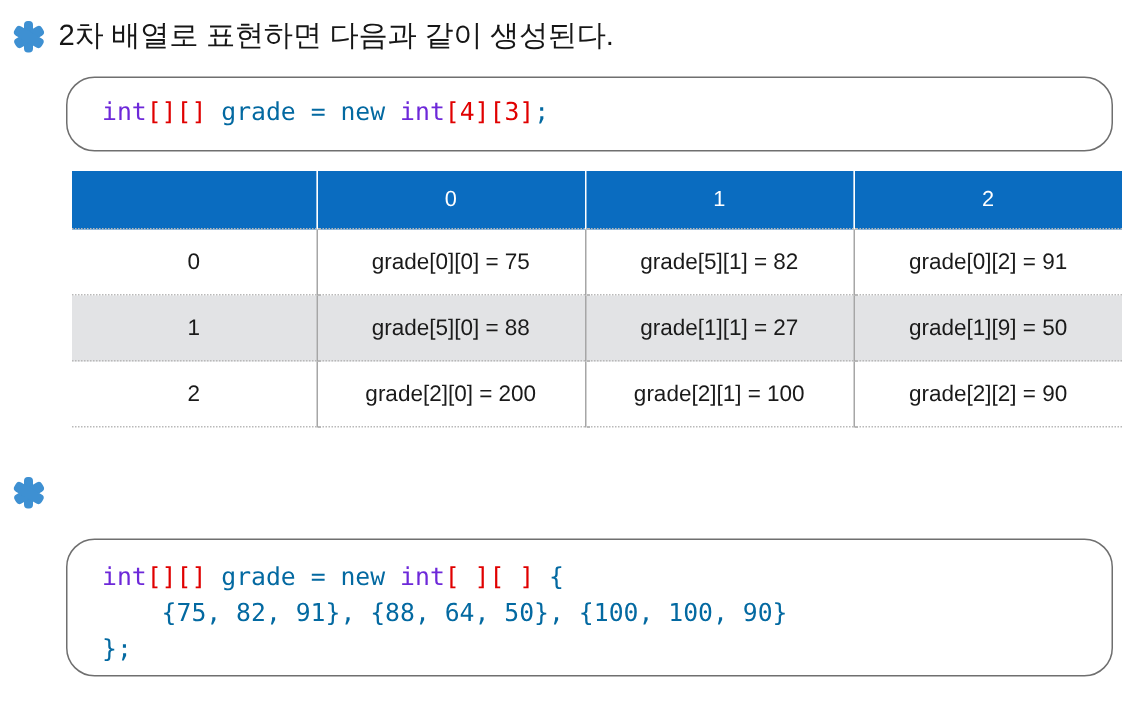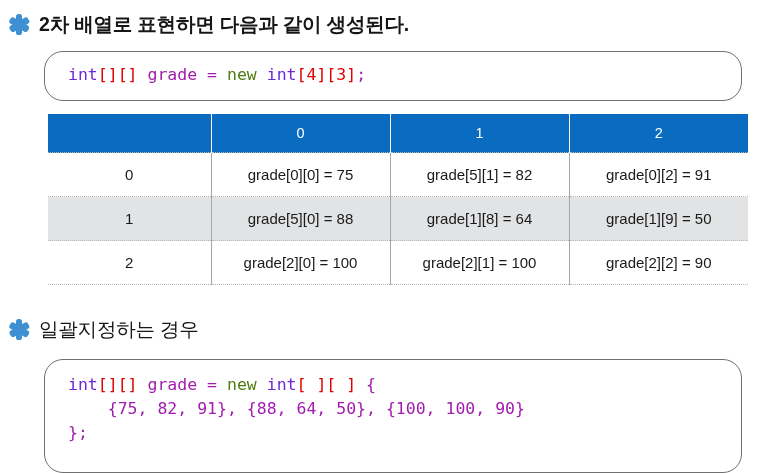--- a/index.html
+++ b/index.html
@@ -18,21 +18,21 @@
     -webkit-font-smoothing: antialiased;
   }
 
   
   .bullet-row {
     position: absolute;
     display: flex;
     align-items: center;
     gap: 9px;
   }
-  #heading-1 { left: 8px; top: 12px; font-weight: bold; }
+  #heading-1 { left: 8px; top: 12px; }
   #heading-2 { left: 8px; top: 317px; }
 
   .snowflake-icon {
     width: 22px;
     height: 22px;
     flex: 0 0 22px;
     position: relative;
     display: block;
   }
   .snowflake-icon span {
@@ -69,39 +69,39 @@
   #code-box-1 {
     left: 44px;
     top: 51px;
     width: 698px;
     height: 50px;
   }
   #code-box-2 {
     left: 44px;
     top: 359px;
     width: 698px;
-    height: 114px;
+    height: 92px;
   }
   .code-lines {
     font-family: "DejaVu Sans Mono", "Liberation Mono", monospace;
     font-size: 16.5px;
     line-height: 24px;
     white-space: pre;
     color: #000000;
   }
   #code-box-1 .code-lines {
     padding: 11px 0 0 23px;
   }
   #code-box-2 .code-lines {
     padding: 13px 0 0 23px;
   }
   .tok-type  { color: #6d28d9; }
-  .tok-kw    { color: #4d7c0f; }
+  .tok-kw    { color: #0369a1; }
   .tok-brk   { color: #e00000; }
-  .tok-plain { color: #a21caf; }
+  .tok-plain { color: #0369a1; }
 
   
   #grade-table {
     position: absolute;
     left: 48px;
     top: 114px;
     width: 700px;
     border-collapse: collapse;
     table-layout: fixed;
     font-size: 15px;
@@ -171,38 +171,37 @@
   <tbody>
     <tr>
       <td>0</td>
       <td>grade[0][0] = 75</td>
       <td>grade[5][1] = 82</td>
       <td>grade[0][2] = 91</td>
     </tr>
     <tr class="band">
       <td>1</td>
       <td>grade[5][0] = 88</td>
-      <td>grade[1][8] = 64</td>
+      <td>grade[1][1] = 27</td>
       <td>grade[1][9] = 50</td>
     </tr>
     <tr>
       <td>2</td>
-      <td>grade[2][0] = 100</td>
+      <td>grade[2][0] = 200</td>
       <td>grade[2][1] = 100</td>
       <td>grade[2][2] = 90</td>
     </tr>
   </tbody>
 </table>
 
 <div class="bullet-row" id="heading-2">
   <span class="snowflake-icon">
     <span></span>
       <span></span>
       <span></span>
   </span>
-  <span class="heading-text">일괄지정하는 경우</span>
 </div>
 
 <div class="code-box" id="code-box-2">
   <div class="code-lines"><span class="tok-type">int</span><span class="tok-brk">[][]</span><span class="tok-plain"> grade = </span><span class="tok-kw">new </span><span class="tok-type">int</span><span class="tok-brk">[ ][ ]</span><span class="tok-plain"> {</span>
 <span class="tok-plain">    {75, 82, 91}, {88, 64, 50}, {100, 100, 90}</span>
 <span class="tok-plain">};</span></div>
 </div>
 
 </body></html>

